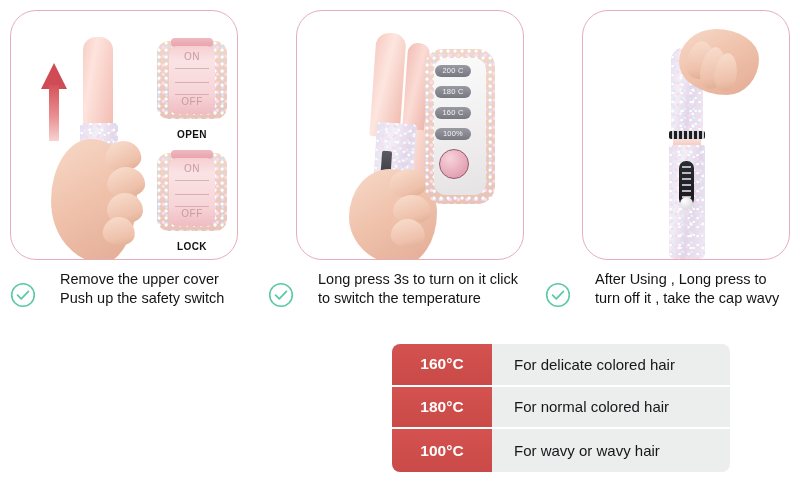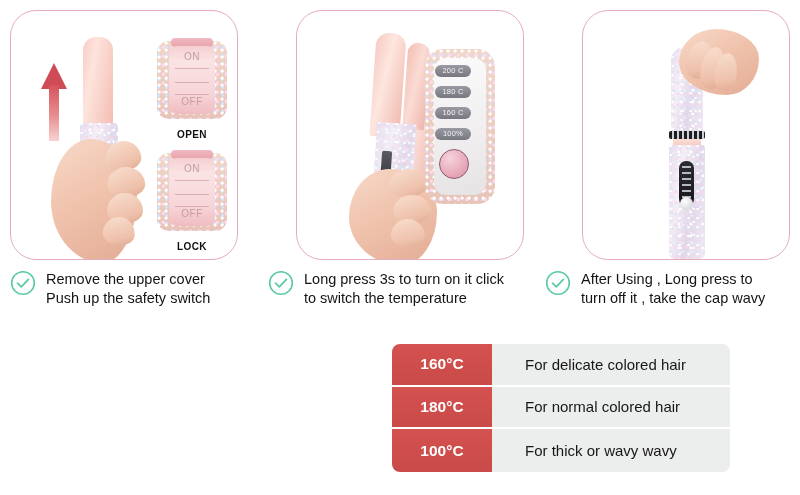--- a/index.html
+++ b/index.html
@@ -211,21 +211,21 @@
     position: absolute; left: 97px; top: 186px; width: 13px; height: 13px;
     background: radial-gradient(circle at 35% 30%,#fff,#cdcdd4);
     border-radius: 50%;
   }
   .p3-hand  { left: 96px; top: 18px; width: 80px; height: 66px; }
   .p3-f1 { left: 104px; top: 30px; width: 26px; height: 38px; transform: rotate(12deg); }
   .p3-f2 { left: 118px; top: 36px; width: 24px; height: 42px; transform: rotate(10deg); }
   .p3-f3 { left: 132px; top: 42px; width: 22px; height: 38px; transform: rotate(8deg); }
 
   
-  .caption { position: absolute; display: flex; align-items: flex-start; gap: 10px; }
+  .caption { position: absolute; display: flex; align-items: flex-end; gap: 24px; }
   .cap-1 { left: 10px;  top: 270px; }
   .cap-2 { left: 268px; top: 270px; }
   .cap-3 { left: 545px; top: 270px; }
   .check-icon { flex: 0 0 auto; width: 26px; height: 26px; }
   .caption-text { font-size: 14.5px; line-height: 19px; color: #141414; white-space: pre-line; }
 
   
   .cosmetics { position: absolute; left: 0; top: 322px; width: 300px; height: 173px; }
 
   
@@ -239,21 +239,21 @@
     background: linear-gradient(180deg,#d4524f 0%,#c94a48 100%);
     color: #ffffff; font-size: 15.5px; font-weight: bold;
     display: flex; align-items: center; justify-content: center;
     border-bottom: 2px solid #ffffff;
   }
   .tcell-desc {
     flex: 1 1 auto;
     background: #eceded;
     color: #17171a; font-size: 15px;
     display: flex; align-items: center;
-    padding-left: 33px;
+    padding-left: 22px;
     border-bottom: 2px solid #ffffff;
   }
   .trow:last-child .tcell-temp, .trow:last-child .tcell-desc { border-bottom: none; }
 </style>
 </head>
 <body>
 
 <div class="panels">
 
   <div class="panel panel-1">
@@ -395,15 +395,15 @@
   <div class="trow">
     <div class="tcell-temp">160°C</div>
     <div class="tcell-desc">For delicate colored hair</div>
   </div>
   <div class="trow">
     <div class="tcell-temp">180°C</div>
     <div class="tcell-desc">For normal colored hair</div>
   </div>
   <div class="trow">
     <div class="tcell-temp">100°C</div>
-    <div class="tcell-desc">For thick or wavy wavy</div>
+    <div class="tcell-desc">For wavy or wavy hair</div>
   </div>
 </div>
 
 </body></html>

